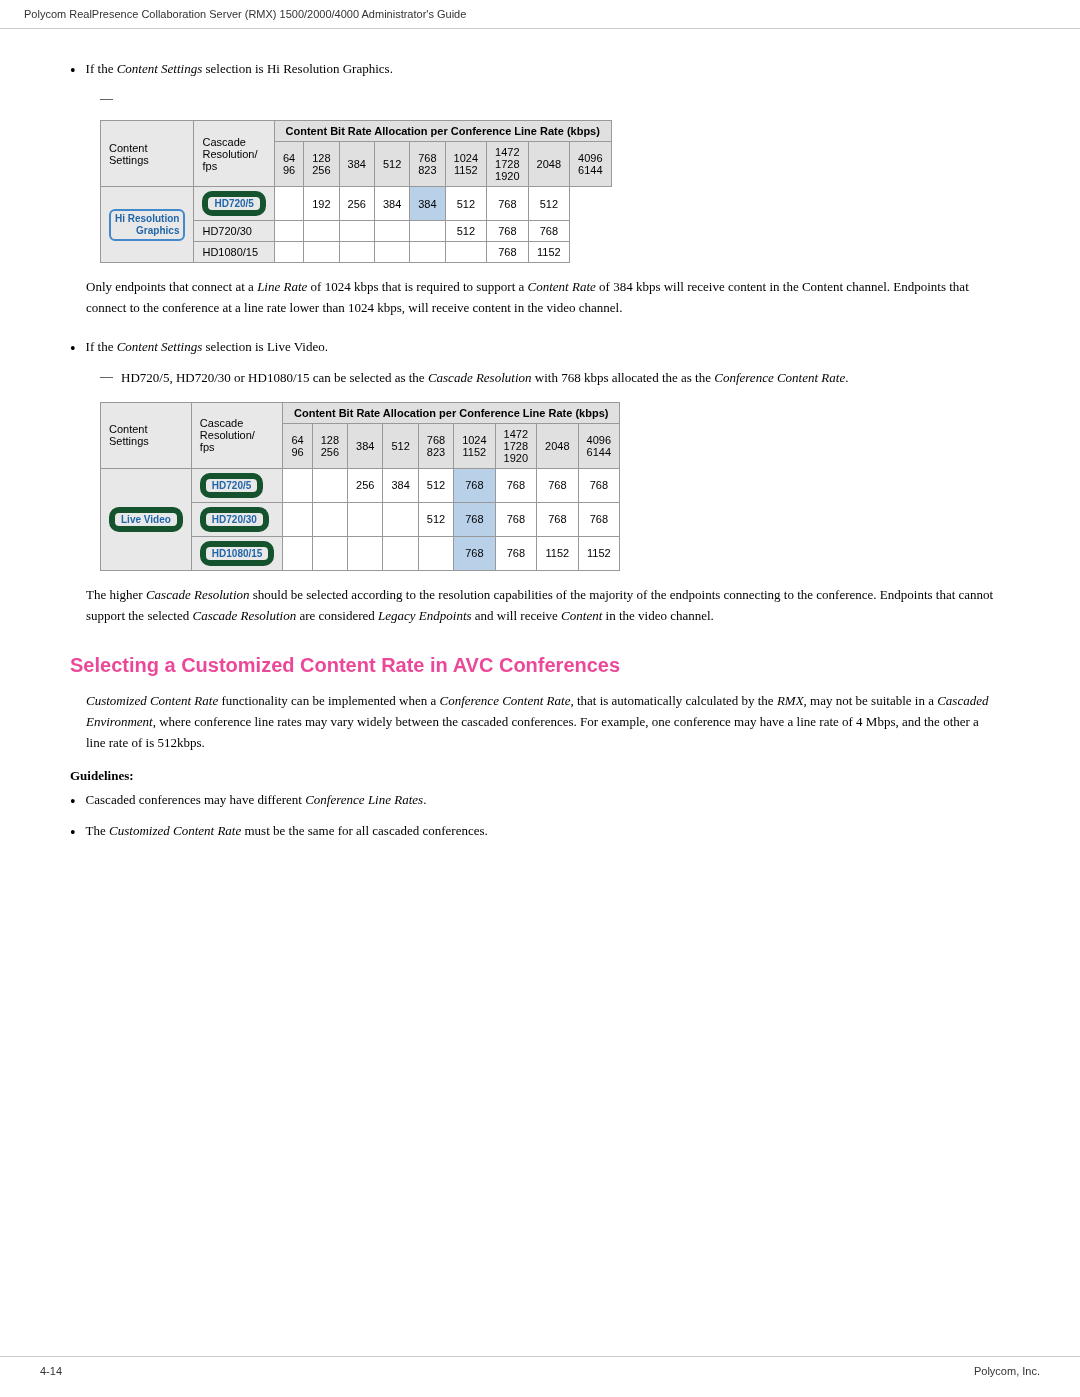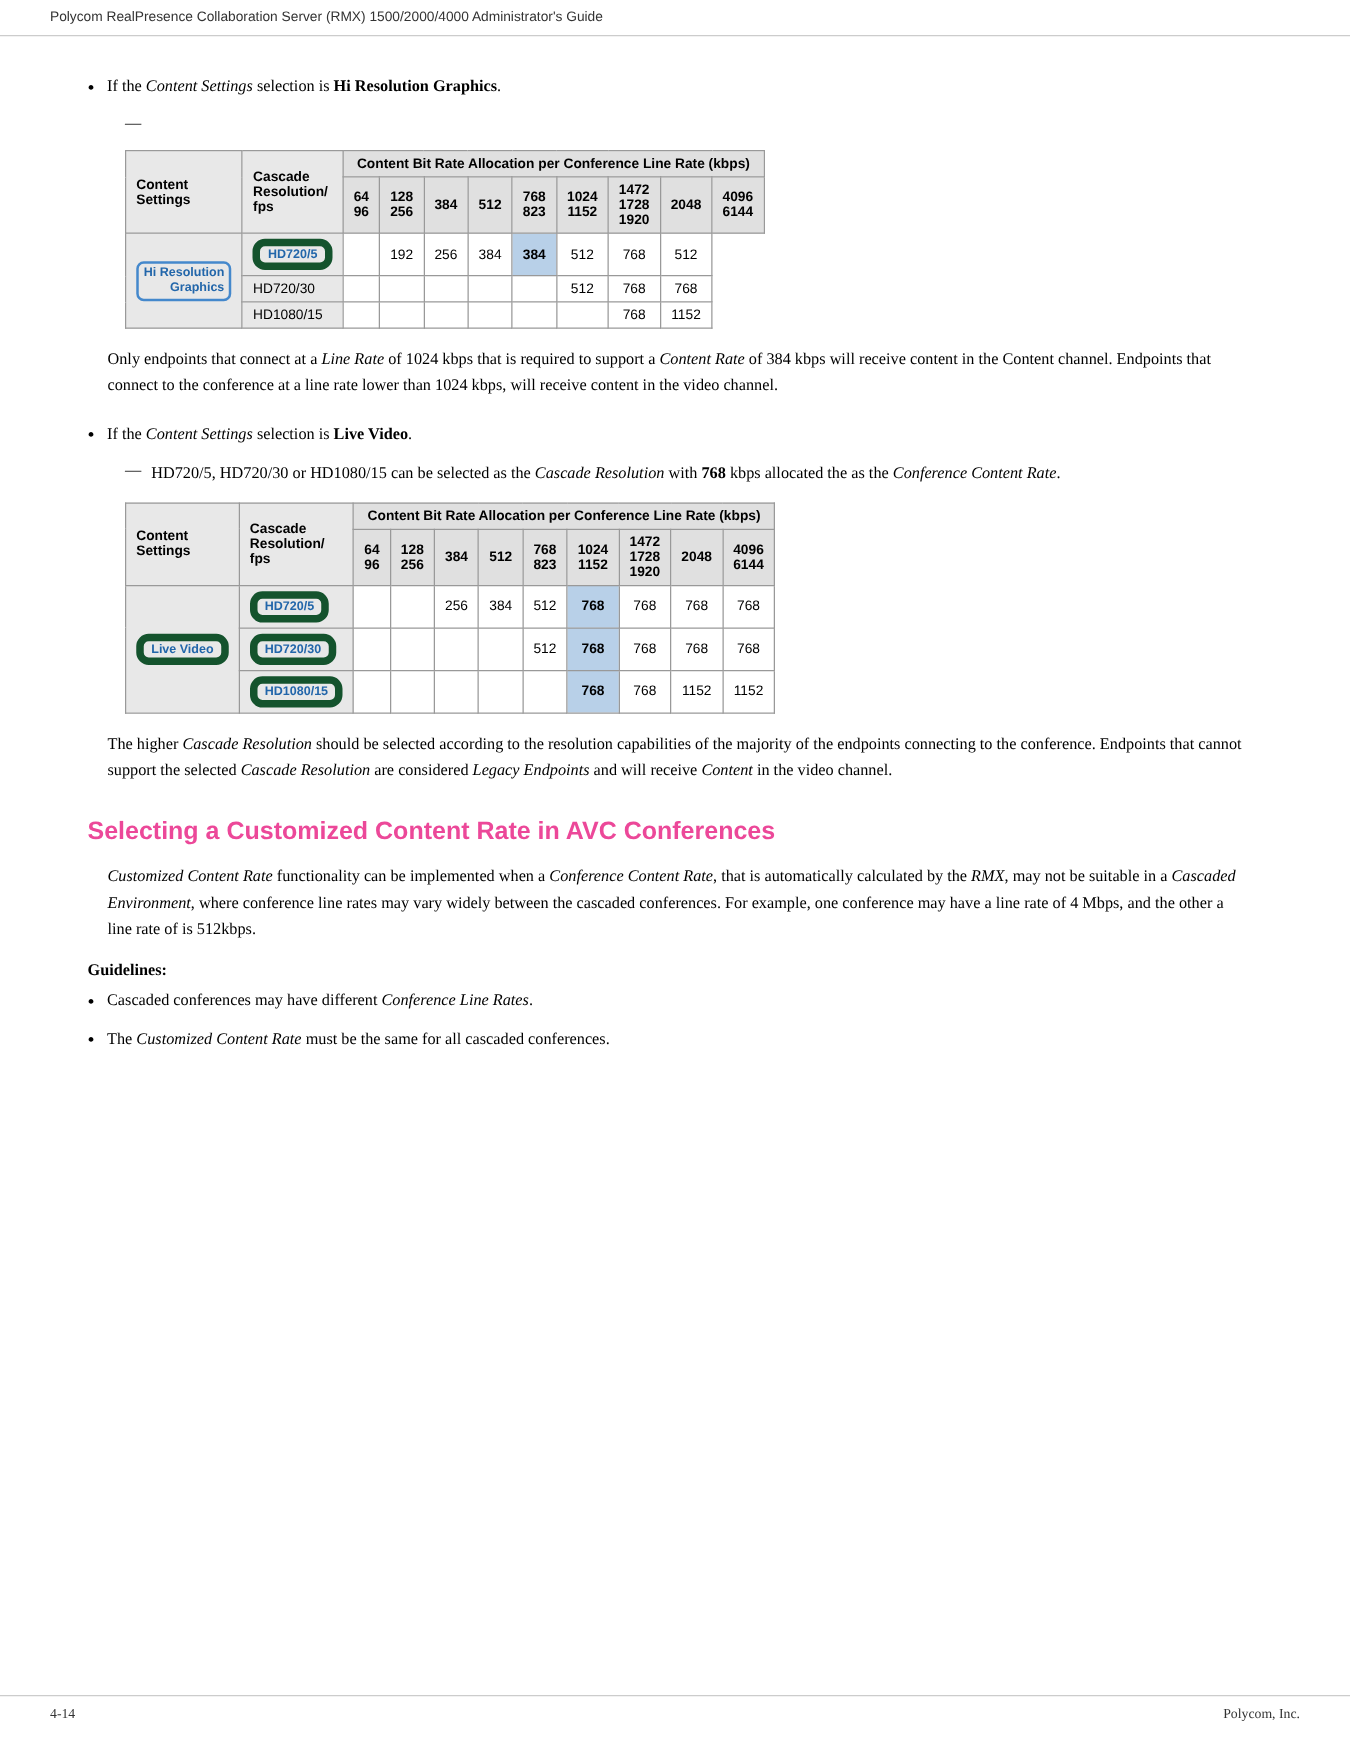--- a/index.html
+++ b/index.html
@@ -7,21 +7,21 @@
       background: #fff;
       font-family: Georgia, 'Times New Roman', serif;
       font-size: 13px;
       color: #000;
       width: 1080px;
       min-height: 1397px;
       position: relative;
     }
     .page-header {
       border-bottom: 1px solid #ccc;
-      padding: 8px 40px;
+      padding: 8px 24px;
       font-size: 11px;
       color: #333;
       font-family: Arial, sans-serif;
     }
     .page-content {
       padding: 30px 70px 60px 70px;
     }
     .bullet-section {
       margin-bottom: 18px;
     }
@@ -47,21 +47,21 @@
       margin-bottom: 6px;
     }
     .dash-mark {
       margin-right: 8px;
       flex-shrink: 0;
     }
     .dash-text {
       line-height: 1.5;
     }
     em { font-style: italic; }
-    strong { font-weight: bold; }
+    strong { font-weight: normal; }
     .table-container {
       margin: 14px 0 14px 30px;
       font-family: Arial, sans-serif;
       font-size: 11px;
     }
     table {
       border-collapse: collapse;
       width: auto;
     }
     table td, table th {
@@ -128,21 +128,21 @@
     .page-footer {
       position: absolute;
       bottom: 20px;
       left: 0;
       right: 0;
       display: flex;
       justify-content: space-between;
       padding: 0 40px;
       font-size: 11px;
       color: #333;
-      font-family: Liberation Serif, serif;
+      font-family: Liberation Sans, sans-serif;
       border-top: 1px solid #ccc;
       padding-top: 8px;
     }
     .empty-cell {
       background: #fff;
     }
   </style>
 </head>
 <body>
 

